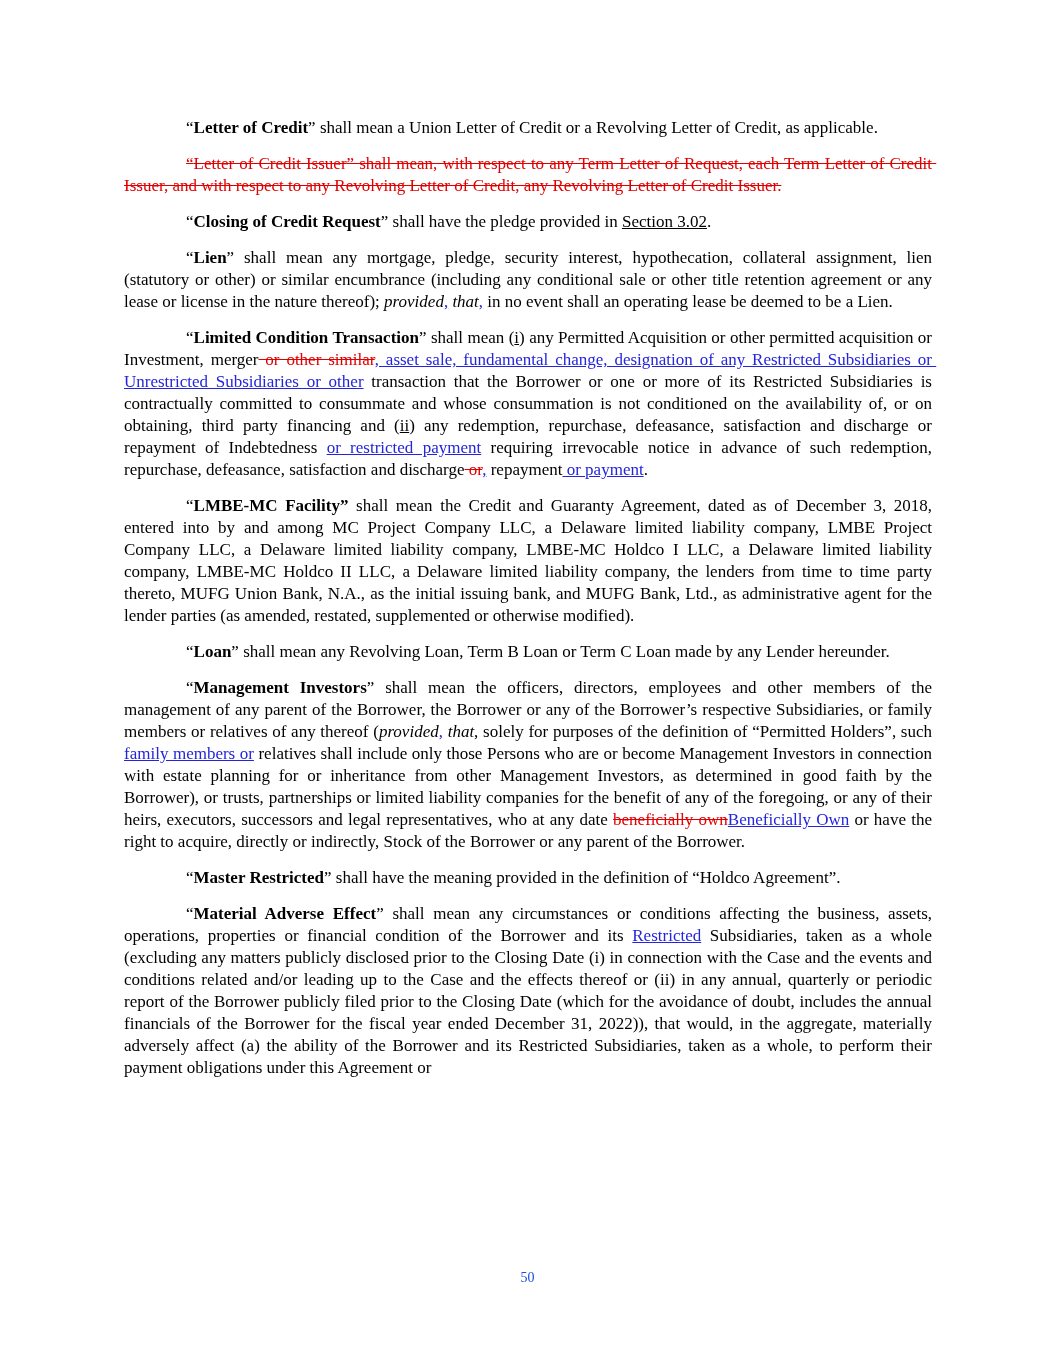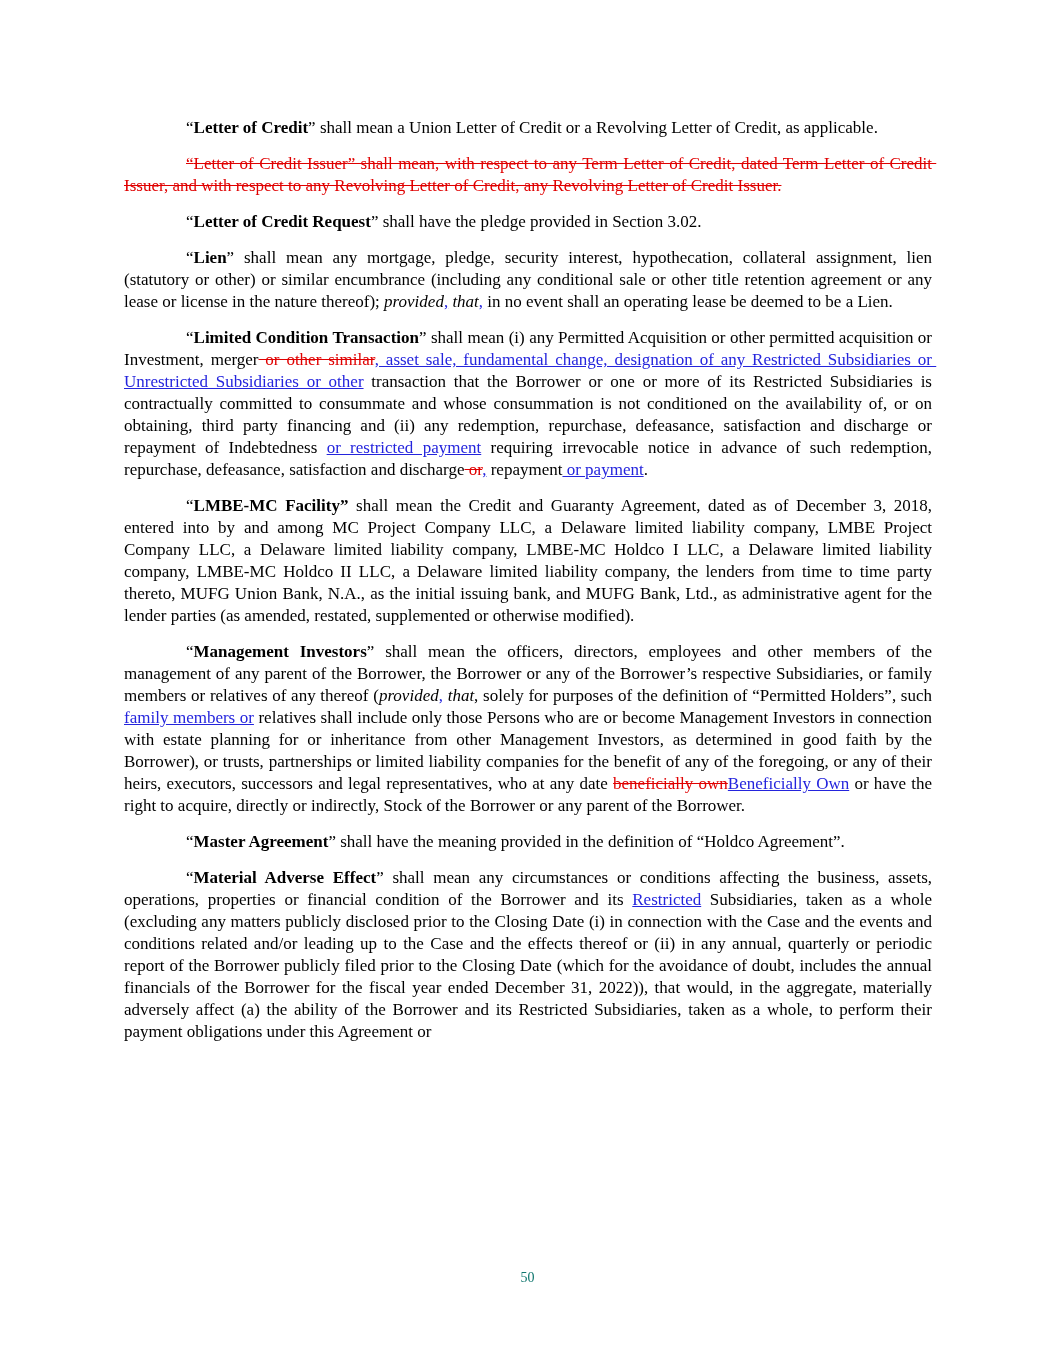--- a/index.html
+++ b/index.html
@@ -22,43 +22,44 @@
     margin: 0 0 14px 0;
     font-size: 17px;
     line-height: 22px;
     text-align: justify;
     text-indent: 62px;
     color: #000000;
   }
   .run { white-space: pre-wrap; }
   .run.b { font-weight: bold; margin-top: 19px; }
   .run.i { font-style: italic; }
-  .run.u { }
+  .run.u { text-decoration: underline; }
   .run.del { color: var(--del-color, #e00000); text-decoration: line-through; }
   .run.del.b { font-weight: normal; }
   .run.ins { color: var(--ins-color, #2424dd); text-decoration: underline; }
   .footer {
     position: absolute;
     left: 0;
     right: 0;
     top: 1270px;
     text-align: center;
     font-size: 14px;
-    color: #0f766e;
+    color: #1d4ed8;
   }
 </style>
 </head>
 <body>
 
 <div class="page">
   <div class="doc-body" id="doc-body">
       <p class="para"><span class="run">“</span><span class="run b">Letter of Credit</span><span class="run">” shall mean a Union Letter of Credit or a Revolving Letter of Credit, as applicable.</span></p>
-      <p class="para"><span class="run del">“</span><span class="run del b">Letter of Credit Issuer</span><span class="run del">” shall mean, with respect to any Term Letter of Credit, dated Term Letter of Credit Issuer, and with respect to any Revolving Letter of Credit, any Revolving Letter of Credit Issuer.</span></p>
-      <p class="para"><span class="run">“</span><span class="run b">Letter of Credit Request</span><span class="run">” shall have the pledge provided in </span><span class="run u">Section 3.02</span><span class="run">.</span></p>
+      <p class="para"><span class="run del">“</span><span class="run del b">Letter of Credit Issuer</span><span class="run del">” shall mean, with respect to any Term Letter of Request, each Term Letter of Credit Issuer, and with respect to any Revolving Letter of Credit, any Revolving Letter of Credit Issuer.</span></p>
+      <p class="para"><span class="run">“</span><span class="run b">Closing of Credit Request</span><span class="run">” shall have the pledge provided in </span><span class="run u">Section 3.02</span><span class="run">.</span></p>
       <p class="para"><span class="run">“</span><span class="run b">Lien</span><span class="run">” shall mean any mortgage, pledge, security interest, hypothecation, collateral assignment, lien (statutory or other) or similar encumbrance (including any conditional sale or other title retention agreement or any lease or license in the nature thereof); </span><span class="run i">provided</span><span class="run ins">,</span><span class="run i"> that</span><span class="run ins">,</span><span class="run"> in no event shall an operating lease be deemed to be a Lien.</span></p>
       <p class="para"><span class="run">“</span><span class="run b">Limited Condition Transaction</span><span class="run">” shall mean (</span><span class="run u">i</span><span class="run">) any Permitted Acquisition or other permitted acquisition or Investment, merger</span><span class="run del"> or other similar</span><span class="run ins">, asset sale, fundamental change, designation of any Restricted Subsidiaries or Unrestricted Subsidiaries or other</span><span class="run"> transaction that the Borrower or one or more of its Restricted Subsidiaries is contractually committed to consummate and whose consummation is not conditioned on the availability of, or on obtaining, third party financing and (</span><span class="run u">ii</span><span class="run">) any redemption, repurchase, defeasance, satisfaction and discharge or repayment of Indebtedness </span><span class="run ins">or restricted payment</span><span class="run"> requiring irrevocable notice in advance of such redemption, repurchase, defeasance, satisfaction and discharge</span><span class="run del"> or</span><span class="run ins">,</span><span class="run"> repayment</span><span class="run ins"> or payment</span><span class="run">.</span></p>
       <p class="para"><span class="run">“</span><span class="run b">LMBE-MC Facility”</span><span class="run"> shall mean the Credit and Guaranty Agreement, dated as of December 3, 2018, entered into by and among MC Project Company LLC, a Delaware limited liability company, LMBE Project Company LLC, a Delaware limited liability company, LMBE-MC Holdco I LLC, a Delaware limited liability company, LMBE-MC Holdco II LLC, a Delaware limited liability company, the lenders from time to time party thereto, MUFG Union Bank, N.A., as the initial issuing bank, and MUFG Bank, Ltd., as administrative agent for the lender parties (as amended, restated, supplemented or otherwise modified).</span></p>
+      <p class="para"><span class="run">“</span><span class="run b">Loan</span><span class="run">” shall mean any Revolving Loan, Term B Loan or Term C Loan made by any Lender hereunder.</span></p>
       <p class="para"><span class="run">“</span><span class="run b">Management Investors</span><span class="run">” shall mean the officers, directors, employees and other members of the management of any parent of the Borrower, the Borrower or any of the Borrower’s respective Subsidiaries, or family members or relatives of any thereof (</span><span class="run i">provided</span><span class="run ins">,</span><span class="run i"> that</span><span class="run">, solely for purposes of the definition of “Permitted Holders”, such </span><span class="run ins">family members or</span><span class="run"> relatives shall include only those Persons who are or become Management Investors in connection with estate planning for or inheritance from other Management Investors, as determined in good faith by the Borrower), or trusts, partnerships or limited liability companies for the benefit of any of the foregoing, or any of their heirs, executors, successors and legal representatives, who at any date </span><span class="run del">beneficially own</span><span class="run ins">Beneficially Own</span><span class="run"> or have the right to acquire, directly or indirectly, Stock of the Borrower or any parent of the Borrower.</span></p>
-      <p class="para"><span class="run">“</span><span class="run b">Master Agreement</span><span class="run">” shall have the meaning provided in the definition of “Holdco Agreement”.</span></p>
+      <p class="para"><span class="run">“</span><span class="run b">Master Restricted</span><span class="run">” shall have the meaning provided in the definition of “Holdco Agreement”.</span></p>
       <p class="para"><span class="run">“</span><span class="run b">Material Adverse Effect</span><span class="run">” shall mean any circumstances or conditions affecting the business, assets, operations, properties or financial condition of the Borrower and its </span><span class="run ins">Restricted</span><span class="run"> Subsidiaries, taken as a whole (excluding any matters publicly disclosed prior to the Closing Date (i) in connection with the Case and the events and conditions related and/or leading up to the Case and the effects thereof or (ii) in any annual, quarterly or periodic report of the Borrower publicly filed prior to the Closing Date (which for the avoidance of doubt, includes the annual financials of the Borrower for the fiscal year ended December 31, 2022)), that would, in the aggregate, materially adversely affect (a) the ability of the Borrower and its Restricted Subsidiaries, taken as a whole, to perform their payment obligations under this Agreement or</span></p>
     </div>
   <div class="footer">50</div>
 </div>
 
 </body></html>

